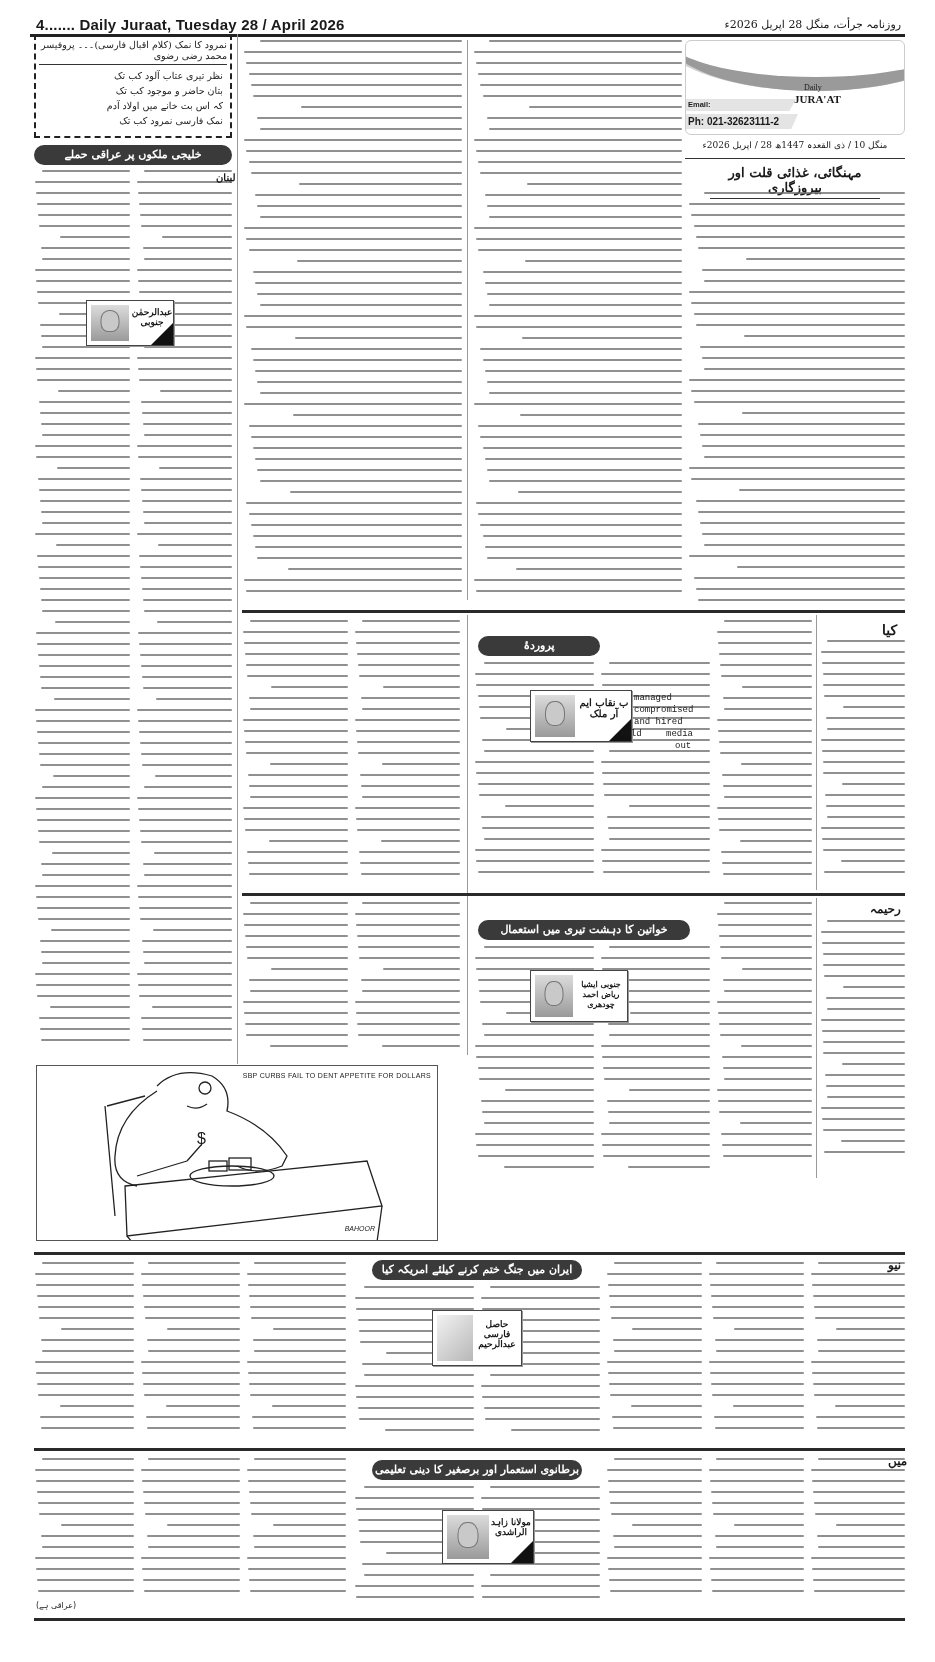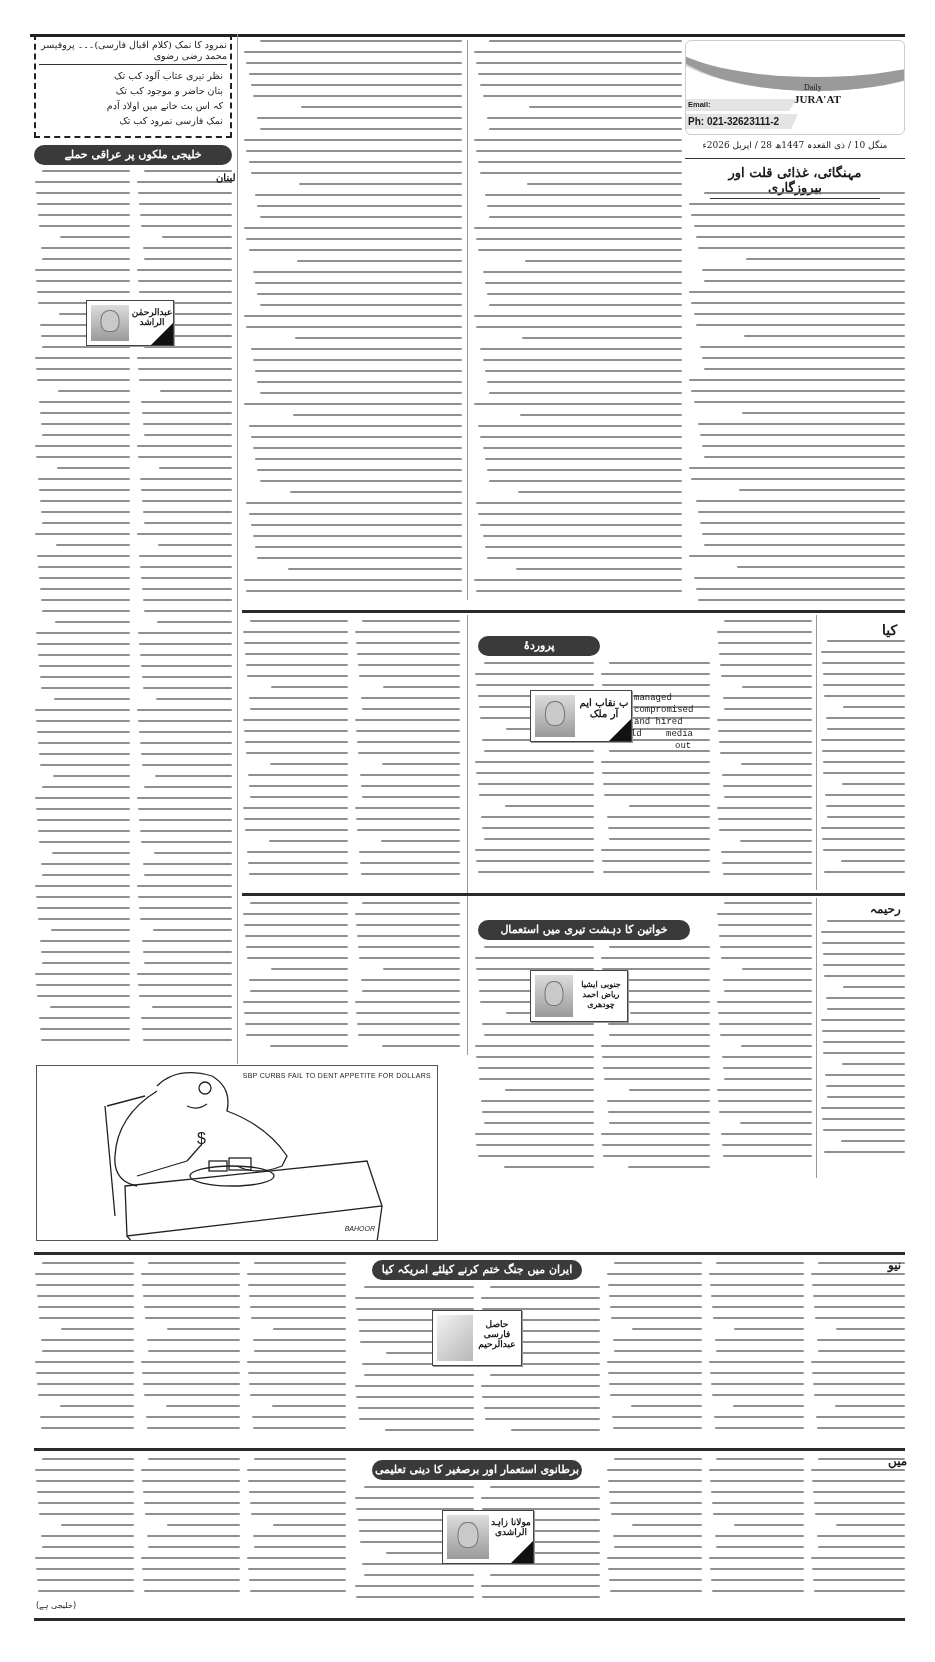--- a/index.html
+++ b/index.html
@@ -57,20 +57,24 @@
   .cartoon-sig { position: absolute; right: 62px; bottom: 8px; font-family: "Liberation Sans", sans-serif; font-size: 7px; font-style: italic; }
 
   .bold-lead { font-family: "DejaVu Serif", serif; font-weight: bold; font-size: 14px; direction: rtl; position: absolute; }
   .inline-eng { position: absolute; font-family: "Liberation Mono", monospace; font-size: 9px; }
 </style>
 </head>
 <body>
 
 <div class="page">
 
+  <div class="folio">
+    <span class="folio-left">4....... Daily Juraat, Tuesday 28 / April 2026</span>
+    <span class="folio-right">روزنامہ جرأت، منگل 28 اپریل 2026ء</span>
+  </div>
   <div class="folio-rule"></div>
 
   <div class="poem-box">
     <div class="poem-title">نمرود کا نمک (کلام اقبال فارسی)۔۔۔ پروفیسر محمد رضی رضوی</div>
     <div class="poem-line">نظر تیری عتاب آلود کب تک</div>
     <div class="poem-line">بتان حاضر و موجود کب تک</div>
     <div class="poem-line">کہ اس بت خانے میں اولاد آدم</div>
     <div class="poem-line">نمک فارسی نمرود کب تک</div>
   </div>
 
@@ -242,21 +246,21 @@
         <div class="line" style="width: 95%; margin-left: 5%;"></div>
         <div class="line" style="width: 94%; margin-left: 6%;"></div>
         <div class="line" style="width: 93%; margin-left: 7%;"></div>
       </div>
   </div>
 
   <div class="colbox" style="left:56px; top:300px; width:88px; height:46px;">
     <div class="photo" style="left:4px; width:38px;">
         <div class="face"></div>
       </div>
-    <div class="name" style="left:44px; top:6px; width:42px; font-size:9px;">عبدالرحمٰن الراشد</div>
+    <div class="name" style="left:44px; top:6px; width:42px; font-size:9px;">عبدالرحمٰن جنوبی</div>
     <div class="corner"></div>
   </div>
   <span class="bold-lead" style="left:186px; top:172px; font-size:10px;">لبنان</span>
 
   <div class="vrule" style="left:207px; top:34px; height:1030px;"></div>
 
   <div class="col" style="left:212px; top:40px; width:220px; height:560px;">
     <div class="lines">
         <div class="line" style="width: 92%; margin-left: 8%;"></div>
         <div class="line" style="width: 99%; margin-left: 1%;"></div>
@@ -1083,16 +1087,16 @@
         <div class="line" style="width: 73%; margin-left: 27%;"></div>
         <div class="line" style="width: 93%; margin-left: 7%;"></div>
         <div class="line" style="width: 92%; margin-left: 8%;"></div>
         <div class="line" style="width: 99%; margin-left: 1%;"></div>
         <div class="line" style="width: 98%; margin-left: 2%;"></div>
         <div class="line" style="width: 97%; margin-left: 3%;"></div>
         <div class="line" style="width: 96%; margin-left: 4%;"></div>
       </div>
   </div>
   <span class="bold-lead" style="left:858px; top:1454px; font-size:12px;">میں</span>
-  <span class="urdu" style="position:absolute; left:6px; top:1600px; font-size:8px;">(خلیجی ہے)</span>
+  <span class="urdu" style="position:absolute; left:6px; top:1600px; font-size:8px;">(عراقی ہے)</span>
 
   <div class="hrule" style="left:4px; top:1618px; width:871px;"></div>
 </div>
 
 </body></html>

